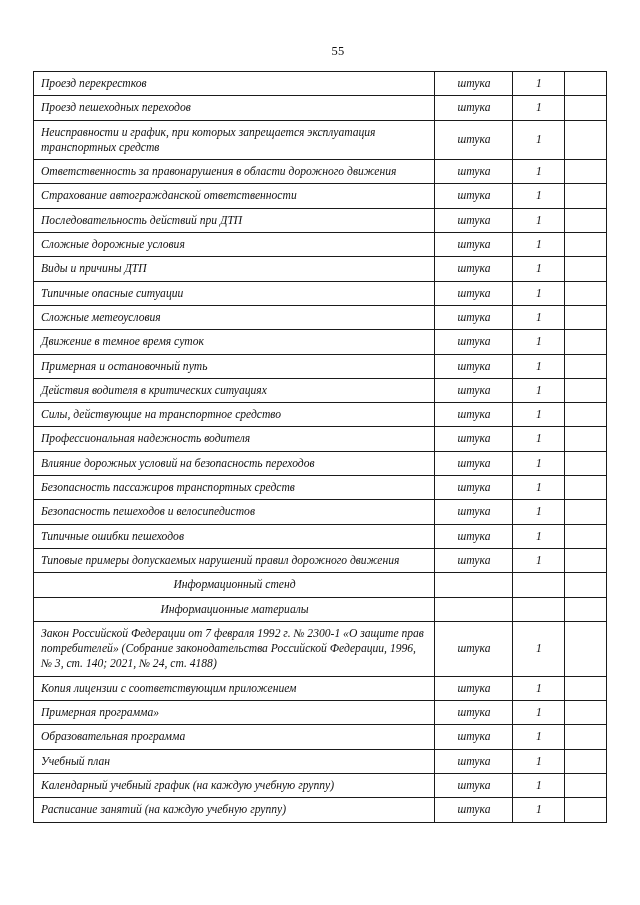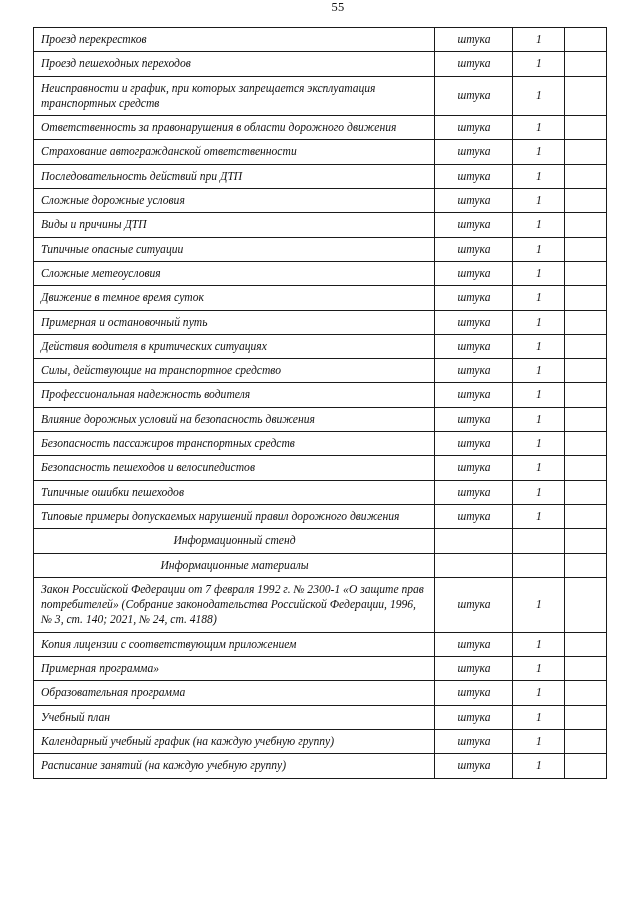--- a/index.html
+++ b/index.html
@@ -18,20 +18,21 @@
   .page {
     width: 640px;
     height: 905px;
     position: relative;
     box-sizing: border-box;
     padding: 0;
   }
   .page-number {
     text-align: center;
     font-size: 12.5px;
+    margin-top: 44px;
     margin-bottom: 12px;
     letter-spacing: 0.2px;
     padding-left: 36px;
   }
   table.doc-table {
     border-collapse: collapse;
     width: 573px;
     margin: 0 auto;
     table-layout: fixed;
     font-style: italic;
@@ -157,21 +158,21 @@
           <td class="c-qty">1</td>
           <td class="c-last"></td>
         </tr>
         <tr>
           <td class="c-name">Профессиональная надежность водителя</td>
           <td class="c-unit">штука</td>
           <td class="c-qty">1</td>
           <td class="c-last"></td>
         </tr>
         <tr>
-          <td class="c-name">Влияние дорожных условий на безопасность движения</td>
+          <td class="c-name">Влияние дорожных условий на безопасность переходов</td>
           <td class="c-unit">штука</td>
           <td class="c-qty">1</td>
           <td class="c-last"></td>
         </tr>
         <tr>
           <td class="c-name">Безопасность пассажиров транспортных средств</td>
           <td class="c-unit">штука</td>
           <td class="c-qty">1</td>
           <td class="c-last"></td>
         </tr>

